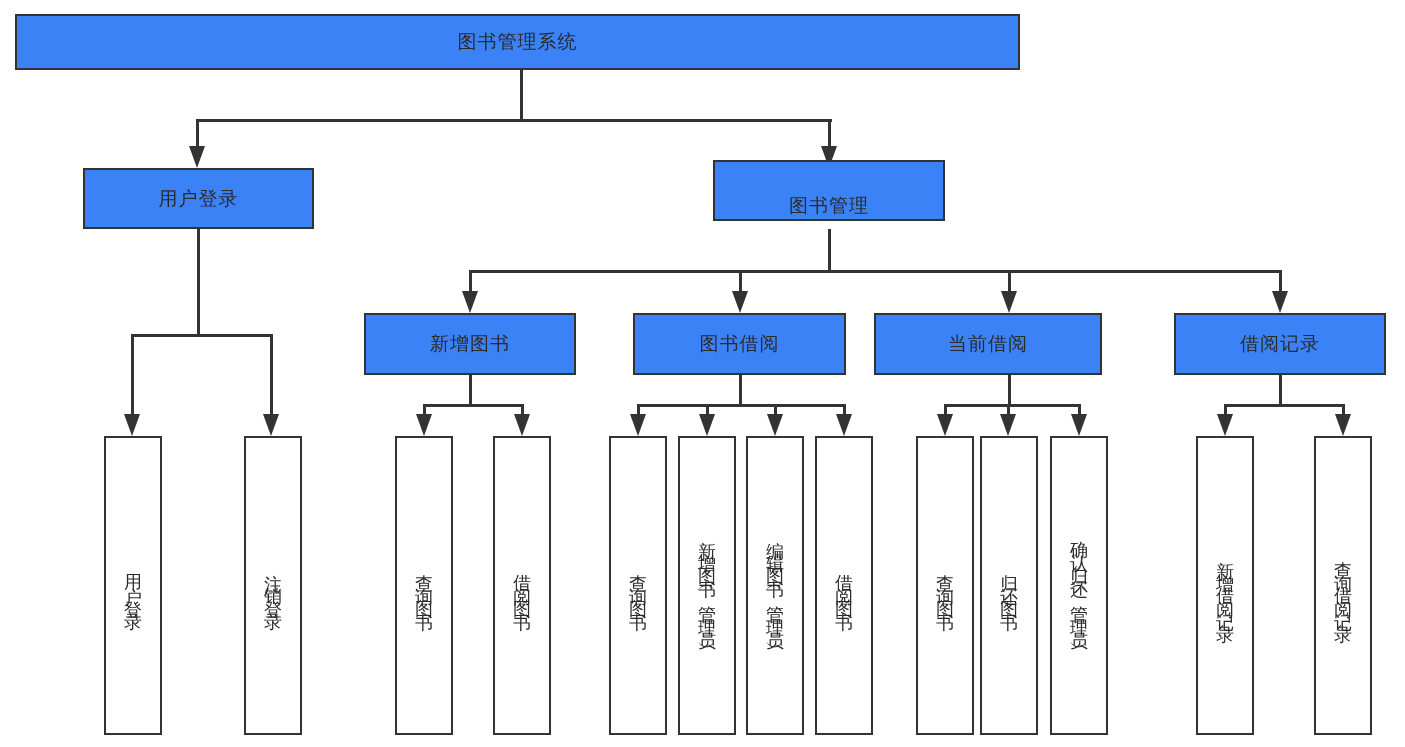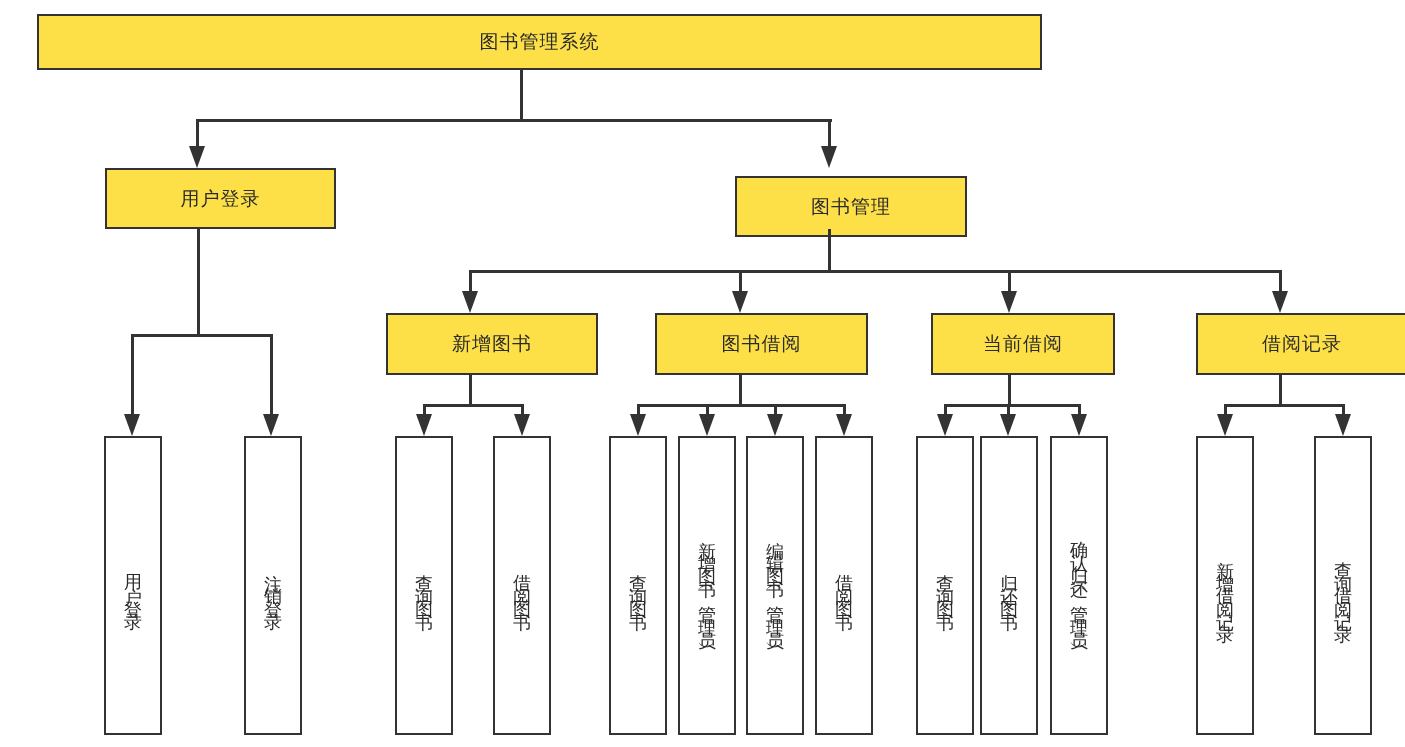--- a/index.html
+++ b/index.html
@@ -1,23 +1,23 @@
 <!DOCTYPE html>
 <html><head>
 <meta charset="utf-8">
 <style>
   html,body{margin:0;padding:0;background:#fff;}
   #canvas{
     position:relative;width:1405px;height:747px;background:#ffffff;
     font-family:"Liberation Sans","DejaVu Sans",sans-serif;overflow:hidden;
   }
   .box{
-    position:absolute;border:2px solid #333333;background:#fde047;
+    position:absolute;border:2px solid #333333;background:#3b82f6;
     display:flex;align-items:center;justify-content:center;
-    color:#2b2b2b;font-size:19px;letter-spacing:1px;box-sizing:border-box;margin-left:22px;
+    color:#2b2b2b;font-size:19px;letter-spacing:1px;box-sizing:border-box;
   }
   .vbox{
     position:absolute;border:2px solid #333333;background:#ffffff;
     display:flex;align-items:center;justify-content:center;
     color:#2b2b2b;box-sizing:border-box;
   }
   .vbox .vtext{
     writing-mode:vertical-rl;text-orientation:mixed;
     font-size:18px;letter-spacing:13px;line-height:1;
     white-space:nowrap;
@@ -48,21 +48,21 @@
     <div class="hl" style="left:196px;top:119px;width:636px;"></div>
     <div class="vl" style="left:196px;top:119px;height:29px;"></div>
     <div class="ar" style="left:189px;top:146px;"></div>
     <div class="vl" style="left:828px;top:119px;height:29px;"></div>
     <div class="ar" style="left:821px;top:146px;"></div>
   </div>
 
   <div class="box" style="left:83px;top:168px;width:231px;height:61px;">
     <span>用户登录</span>
   </div>
-  <div class="box" style="left:713px;top:176px;width:232px;height:61px;">
+  <div class="box" style="left:713px;top:160px;width:232px;height:61px;align-items:flex-end;">
     <span>图书管理</span>
   </div>
 
   <div>
     <div class="vl" style="left:197px;top:229px;height:108px;"></div>
     <div class="hl" style="left:131px;top:334px;width:142px;"></div>
     <div class="vl" style="left:131px;top:334px;height:82px;"></div>
     <div class="ar" style="left:124px;top:414px;"></div>
     <div class="vl" style="left:270px;top:334px;height:82px;"></div>
     <div class="ar" style="left:263px;top:414px;"></div>
@@ -80,21 +80,21 @@
     <div class="vl" style="left:1279px;top:270px;height:23px;"></div>
     <div class="ar" style="left:1272px;top:291px;"></div>
   </div>
 
   <div class="box" style="left:364px;top:313px;width:212px;height:62px;">
     <span>新增图书</span>
   </div>
   <div class="box" style="left:633px;top:313px;width:213px;height:62px;">
     <span>图书借阅</span>
   </div>
-  <div class="box" style="left:909px;top:313px;width:184px;height:62px;">
+  <div class="box" style="left:874px;top:313px;width:228px;height:62px;">
     <span>当前借阅</span>
   </div>
   <div class="box" style="left:1174px;top:313px;width:212px;height:62px;">
     <span>借阅记录</span>
   </div>
 
   <div>
     <div class="vl" style="left:469px;top:375px;height:32px;"></div>
     <div class="hl" style="left:423px;top:404px;width:101px;"></div>
     <div class="vl" style="left:423px;top:404px;height:12px;"></div>

